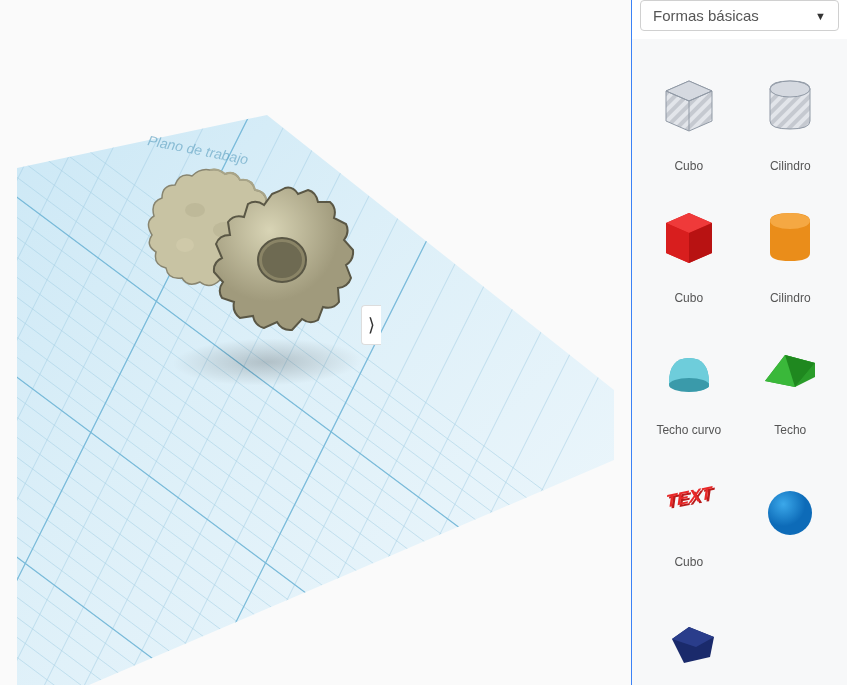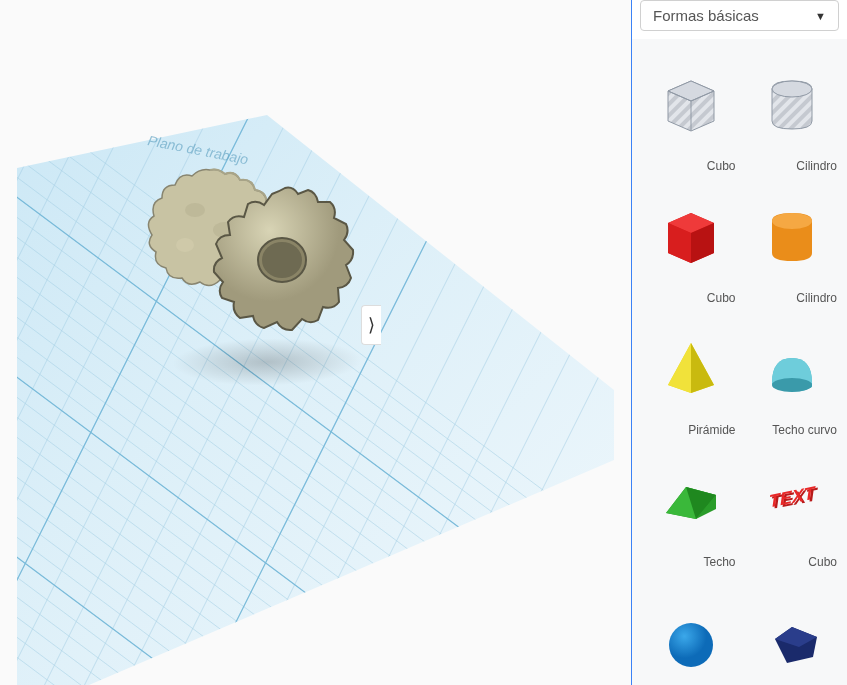--- a/index.html
+++ b/index.html
@@ -103,21 +103,21 @@
     
     .shapes-grid {
       display: grid;
       grid-template-columns: 1fr 1fr;
       gap: 18px 8px;
     }
     
     .shape-item {
       display: flex;
       flex-direction: column;
-      align-items: flex-end;
+      align-items: center;
       gap: 10px;
       cursor: pointer;
     }
     
     .shape-thumb {
       width: 90px;
       height: 90px;
       display: flex;
       align-items: center;
       justify-content: center;
@@ -300,30 +300,20 @@
         <div class="shape-item">
           <div class="shape-thumb">
             <svg width="70" height="70" viewBox="0 0 70 70">
               <path d="M15,20 Q15,12 35,12 Q55,12 55,20 L55,52 Q55,60 35,60 Q15,60 15,52 Z" fill="#ea8d1a"></path>
               <ellipse cx="35" cy="20" rx="20" ry="8" fill="#f5a843"></ellipse>
             </svg>
           </div>
           <span class="shape-label">Cilindro</span>
         </div>
 
-        <div class="shape-item">
-          <div class="shape-thumb">
-            <svg width="70" height="70" viewBox="0 0 70 70">
-              <polygon points="35,10 58,52 35,60 12,52" fill="#ead918"></polygon>
-              <polygon points="35,10 58,52 35,60" fill="#c9ba0f"></polygon>
-              <polygon points="35,10 12,52 35,60" fill="#f1e23a"></polygon>
-            </svg>
-          </div>
-          <span class="shape-label">Pirámide</span>
-        </div>
 
         <div class="shape-item">
           <div class="shape-thumb">
             <svg width="70" height="70" viewBox="0 0 70 70">
               <path d="M15,50 Q15,25 35,25 Q55,25 55,50 L55,54 Q45,60 30,58 Q15,56 15,50 Z" fill="#4bb8c9"></path>
               <path d="M15,50 Q15,25 35,25 Q55,25 55,50" fill="#6ecddb"></path>
               <ellipse cx="35" cy="52" rx="20" ry="7" fill="#3a9aaa"></ellipse>
             </svg>
           </div>
           <span class="shape-label">Techo curvo</span>

